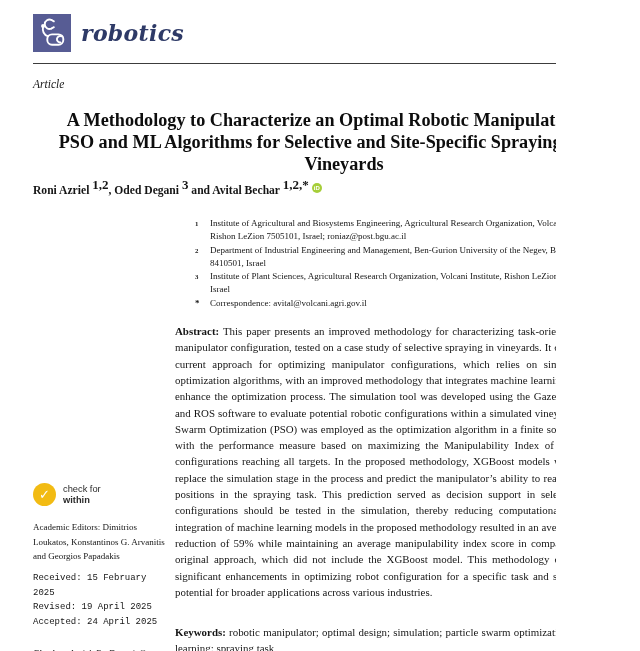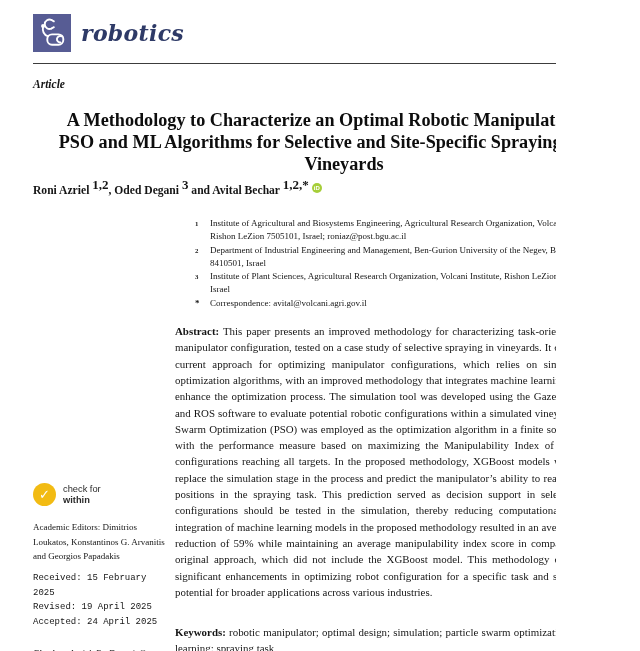--- a/index.html
+++ b/index.html
@@ -16,21 +16,21 @@
   .journal-name { margin-left:10px; font-family:"DejaVu Serif", serif;
     font-style:italic; font-weight:600; font-size:22px; color:#2E3A67; letter-spacing:0.3px; }
   .mdpi { position:relative; width:44px; height:42px; }
   .mdpi svg { position:absolute; left:50%; top:50%; transform:translate(-50%,-50%); }
   .mdpi-text { position:absolute; left:50%; top:50%; transform:translate(-50%,-50%);
     background:#fff; padding:0 2px; font-family:"Liberation Sans", sans-serif;
     font-weight:bold; font-size:18px; letter-spacing:-0.3px; color:#4d7c0f;margin-top:28px; }
   .rule { position:absolute; left:33px; top:63px; width:577px; height:0;
     border-top:1.5px solid #3c3c3c; }
   
-  .article-type { position:absolute; left:33px; top:78px; font-style:italic; font-size:11.5px;font-weight:bold; }
+  .article-type { position:absolute; left:33px; top:78px; font-style:italic; font-size:11.5px; }
   .title { position:absolute; left:33px; top:92px; width:586px; margin:18px;
     font-size:18.2px; font-weight:bold; line-height:21.8px; color:#0d0d0d;text-align:center; }
   .authors { position:absolute; left:33px; top:177px; font-size:11.6px; font-weight:bold; }
   .authors sup { font-size:13px;margin-top:32px; }
   .orcid { display:inline-block; width:10px; height:10px; border-radius:50%;
     background:#A6CE39; color:#fff; font:bold 6px/10px "Liberation Sans", sans-serif;
     text-align:center; vertical-align:4px; margin-left:3px; }
   
   .main-col { position:absolute; left:175px; top:217px; width:437px; }
   .affil-row { display:flex; font-size:9px; line-height:13.3px;margin-left:20px; }

